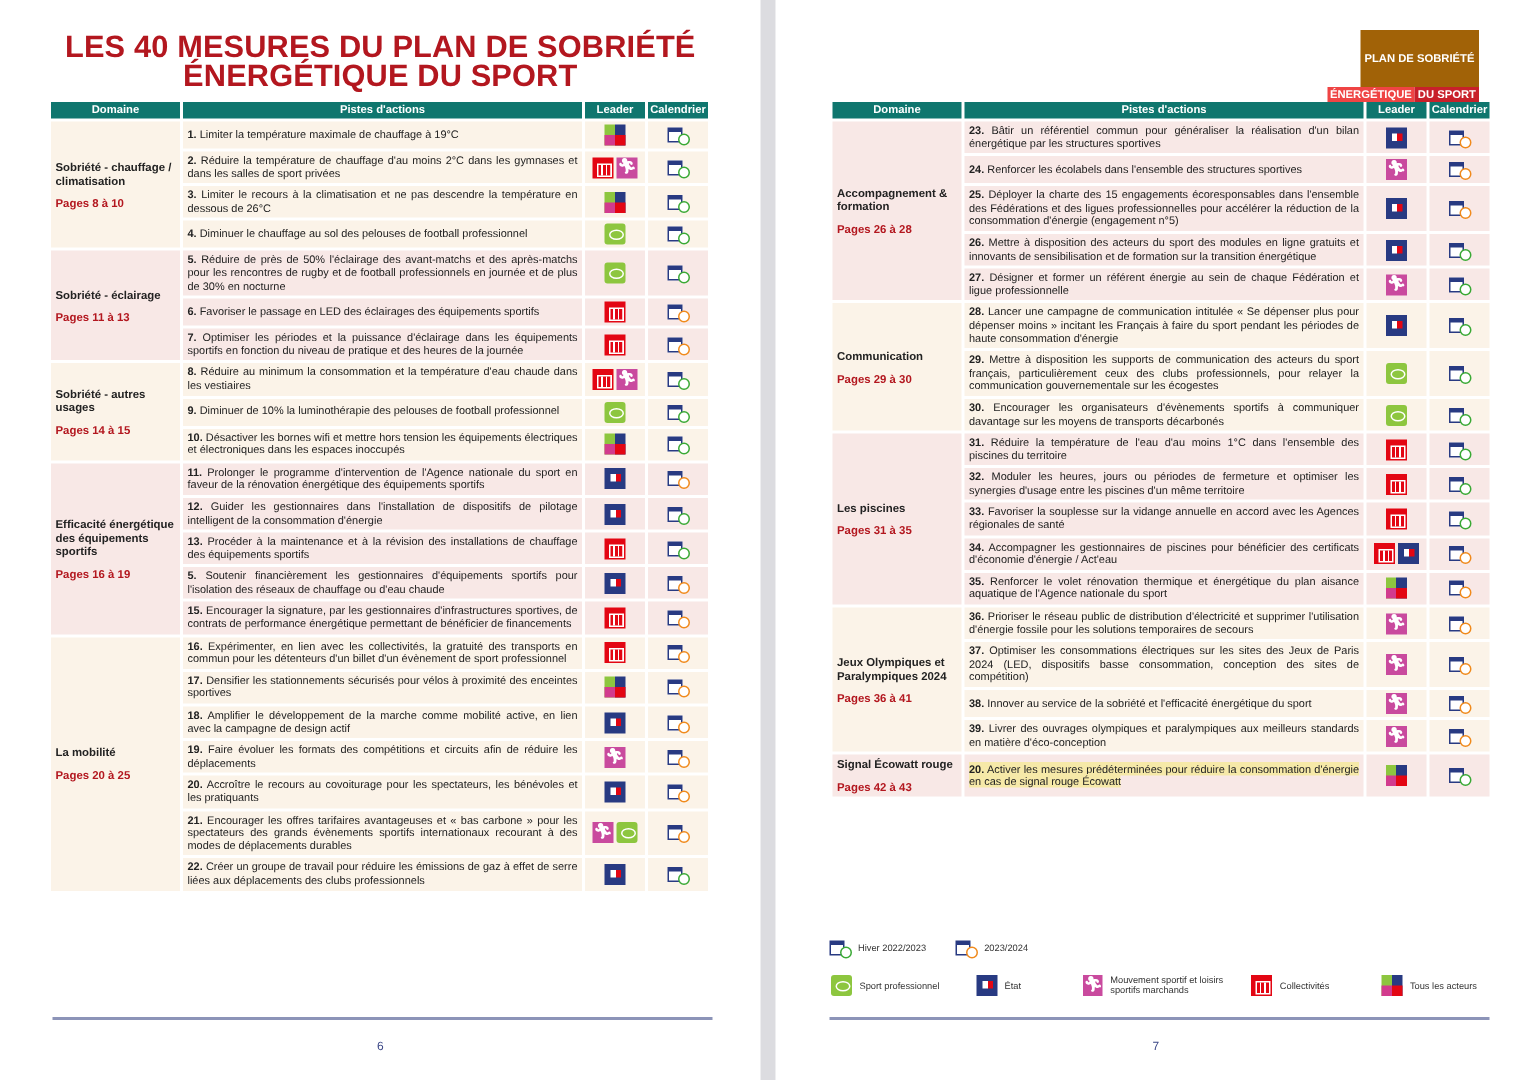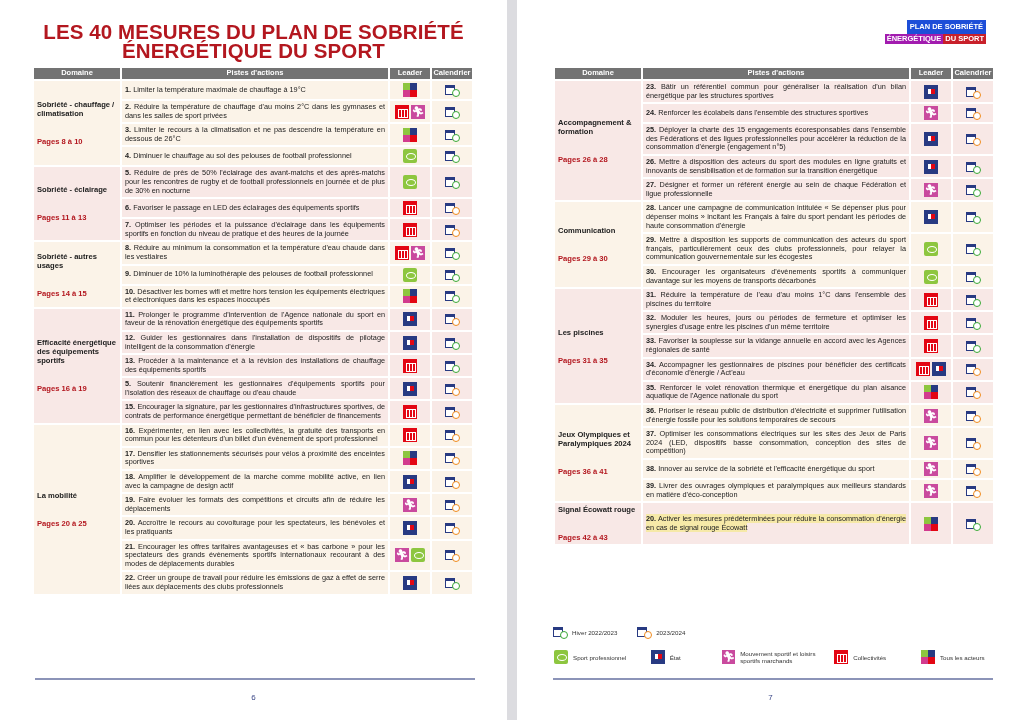--- a/index.html
+++ b/index.html
@@ -3,32 +3,32 @@
 <meta charset="utf-8">
 <style>
   * { box-sizing: border-box; margin: 0; padding: 0; }
   html, body { width: 1024px; height: 720px; overflow: hidden; background: #dcdce0; font-family: "Liberation Sans", sans-serif; }
   .viewer { position: relative; width: 1024px; height: 508px; background: #dcdce0; }
   .page { position: absolute; top: 0; height: 720px; background: #fff; }
   .page.left { left: 0; width: 507px; }
   .page.right { left: 517px; width: 507px; }
   .title { position: absolute; top: 22px; left: 0; width: 507px; text-align: center; color: #b3171f; font-weight: bold; font-size: 20.5px; line-height: 19px; letter-spacing: 0.1px; }
   .logo { position: absolute; top: 20px; right: 38px; text-align: right; font-size: 7.5px; font-weight: bold; color: #fff; line-height: 10px; }
-  .logo .l1 { display: inline-block; background: #1d4ed8; padding: 2px 3px; }
+  .logo .l1 { display: inline-block; background: #a16207; padding: 14px 3px; }
   .logo .l2 { display: block; }
   .logo .l2 span { display: inline-block; padding: 0 2px; }
-  .logo .l2 .a { background: #a21caf; }
+  .logo .l2 .a { background: #ef4444; }
   .logo .l2 .b { background: #c8202a; text-align: center; }
   table.m { position: absolute; border-collapse: separate; border-spacing: 2px; font-size: 7.3px; line-height: 8.6px; color: #222; }
   .page.left table.m { left: 32px; top: 66px; width: 442px; }
   .page.right table.m { left: 36px; top: 66px; width: 442px; }
-  table.m th { background: #737373; color: #fff; font-weight: bold; font-size: 7.5px; height: 11px; padding: 0; margin-left: 37px; }
+  table.m th { background: #0f766e; color: #fff; font-weight: bold; font-size: 7.5px; height: 11px; padding: 0; margin-left: 37px; }
   table.m td { padding: 2px 3px; vertical-align: middle; }
   td.dom { width: 86px; font-weight: bold; font-size: 7.6px; line-height: 9px; color: #222; padding-left: 5px; }
-  td.dom .pg { display: block; color: #b3171f; margin-top: 19px; }
+  td.dom .pg { display: block; color: #b3171f; margin-top: 6px; }
   td.act { text-align: justify; }
   td.act .num { font-weight: bold; }
   td.ld { width: 40px; text-align: center; }
   td.cal { width: 40px; text-align: center; }
   .g1 td { background: #fbf3e8; }
   .g2 td { background: #f8e8e6; }
   .hl { background: #f6e9a8; }
   .ic { display: inline-block; width: 14px; height: 14px; vertical-align: middle; margin: 0 1px; position: relative; }
   .ic-tous { background: linear-gradient(to right, #8dc63f 50%, #283a82 50%); }
   .ic-tous::after { content: ""; position: absolute; left: 0; right: 0; bottom: 0; height: 7px; background: linear-gradient(to right, #d23b8e 50%, #e30613 50%); }

